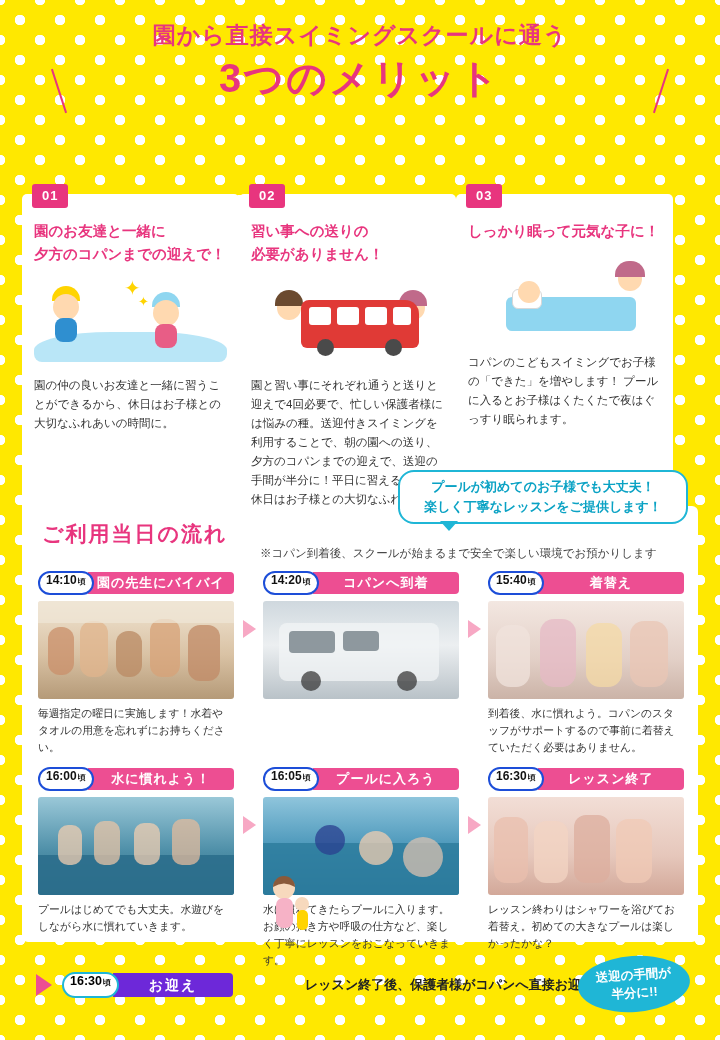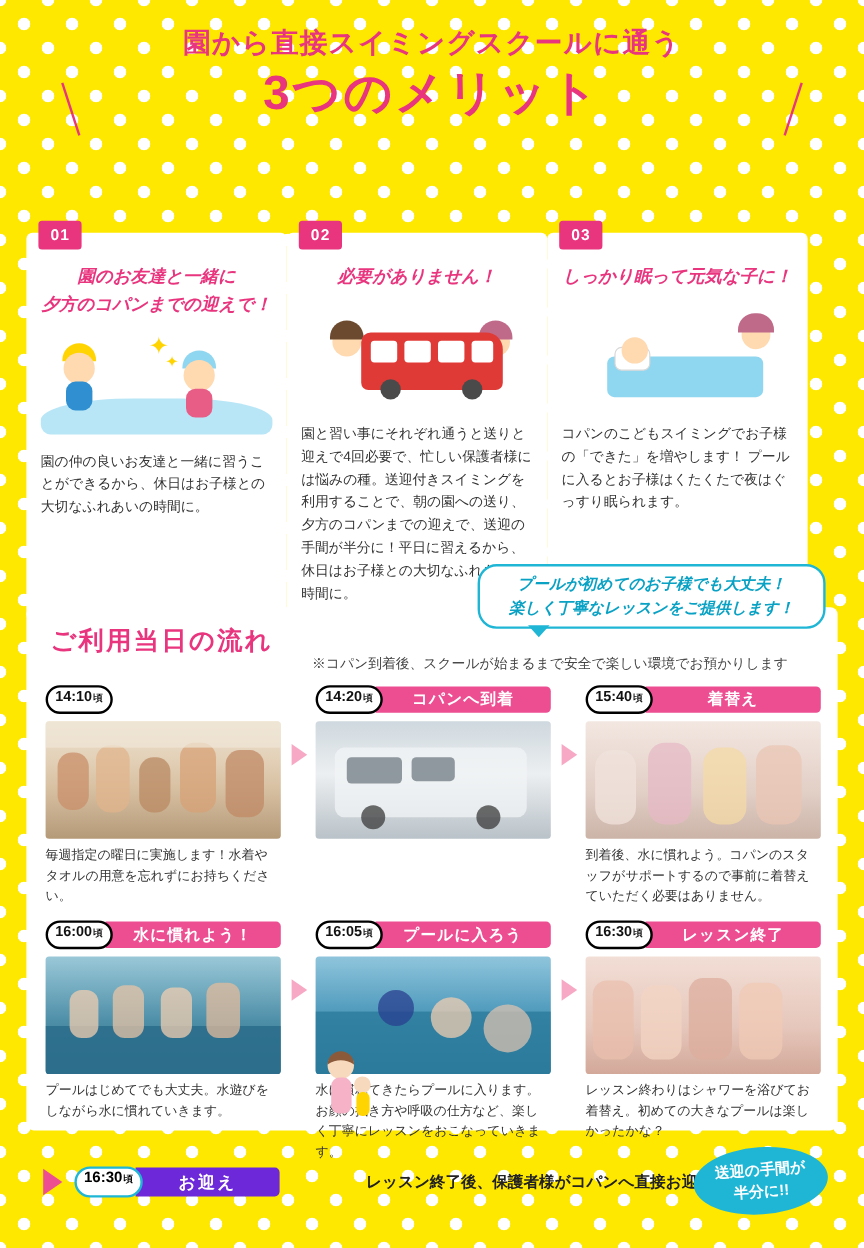--- a/index.html
+++ b/index.html
@@ -79,23 +79,22 @@
     font-weight: bold;
     padding: 4px 10px 5px 10px;
     border-radius: 3px;
     letter-spacing: 1px;
   }
   .merit-title {
     color: #e8357e;
     font-size: 14.5px;
     font-weight: bold;
     line-height: 23px;
-    text-align: center;
+    text-align: left;
     margin-bottom: 6px;
-    font-style: italic;
   }
   .merit-art {
     height: 96px;
     position: relative;
     margin-bottom: 8px;
   }
   .merit-body {
     font-size: 11.5px;
     line-height: 19px;
     color: #333;
@@ -160,21 +159,20 @@
     font-size: 13px;
     font-weight: bold;
     line-height: 20px;
   }
   .speech-box {
     position: relative;
     border: 2px solid #1fb6d6;
     border-radius: 16px;
     background: #fff;
     padding: 5px 20px;
-    font-style: italic;
   }
   .speech-box::after {
     content: "";
     position: absolute; bottom: -9px; left: 40px;
     border-left: 9px solid transparent;
     border-right: 9px solid transparent;
     border-top: 10px solid #1fb6d6;
   }
 
   .steps {
@@ -189,21 +187,21 @@
     margin-right: 29px;
     margin-bottom: 10px;
     position: relative;
   }
   .step:nth-child(3n) { margin-right: 0; }
   .step-head { display: flex; align-items: center; height: 26px; }
   .time-badge {
     min-width: 52px; height: 24px;
     border-radius: 13px;
     background: #fff;
-    border: 2px solid #000000;
+    border: 2px solid #1d4ed8;
     color: #111;
     font-size: 12px;
     font-weight: bold;
     display: flex; align-items: baseline; justify-content: center;
     padding: 0 6px;
     position: relative;
     z-index: 2;
   }
   .time-badge .suffix { font-size: 8px; margin-left: 1px; }
   .step-label {
@@ -344,20 +342,21 @@
         </div>
         <div class="sparkle" style="left:90px; top:4px;">✦</div>
         <div class="sparkle" style="left:104px; top:22px; font-size:13px;">✦</div>
       </div>
       <div class="merit-body">園の仲の良いお友達と一緒に習うことができるから、休日はお子様との大切なふれあいの時間に。</div>
     </div>
 
     <div class="merit-card">
       <div class="merit-num">02</div>
       <div class="merit-title">
+        <div>習い事への送りの</div>
         <div>必要がありません！</div>
       </div>
       <div class="merit-art">
         <div class="teacher-head" style="left:26px; top:24px;"></div>
         <div class="hair" style="left:24px; top:18px; width:28px; height:16px; background:#6b4a2f;"></div>
         <div class="teacher-head" style="left:150px; top:24px;"></div>
         <div class="hair" style="left:148px; top:18px; width:28px; height:16px; background:#c06a8a;"></div>
         <div class="bus">
           <div class="bus-window" style="left:8px;"></div>
           <div class="bus-window" style="left:36px;"></div>
@@ -399,20 +398,21 @@
     <div class="flow-note">※コパン到着後、スクールが始まるまで安全で楽しい環境でお預かりします</div>
 
     <div class="steps">
 
       <div class="step">
         <div class="step-head">
           <div class="time-badge">
             <span>14:10</span>
               <span class="suffix">頃</span>
           </div>
+          <div class="step-label">園の先生にバイバイ</div>
         </div>
         <div class="step-photo ph1">
           <div class="blob" style="left:10px; top:26px; width:26px; height:48px; background:#c98f6a; border-radius:12px;"></div>
           <div class="blob" style="left:42px; top:20px; width:28px; height:56px; background:#e0b48c; border-radius:12px;"></div>
           <div class="blob" style="left:78px; top:30px; width:26px; height:46px; background:#b98a63; border-radius:12px;"></div>
           <div class="blob" style="left:112px; top:18px; width:30px; height:58px; background:#d7a277; border-radius:12px;"></div>
           <div class="blob" style="left:150px; top:24px; width:32px; height:56px; background:#a9apx; background:#c08a66; border-radius:12px;"></div>
           <div class="blob" style="left:0; top:0; width:196px; height:22px; background:#efe6d6; border-radius:0;"></div>
         </div>
         <div class="step-text">毎週指定の曜日に実施します！水着やタオルの用意を忘れずにお持ちください。</div>

